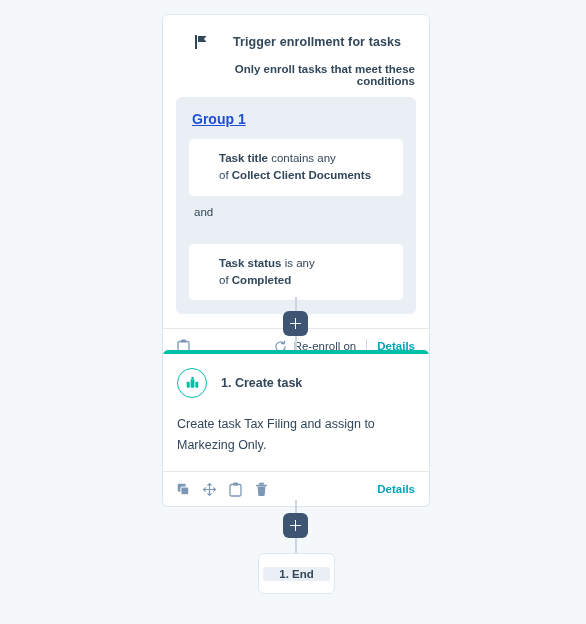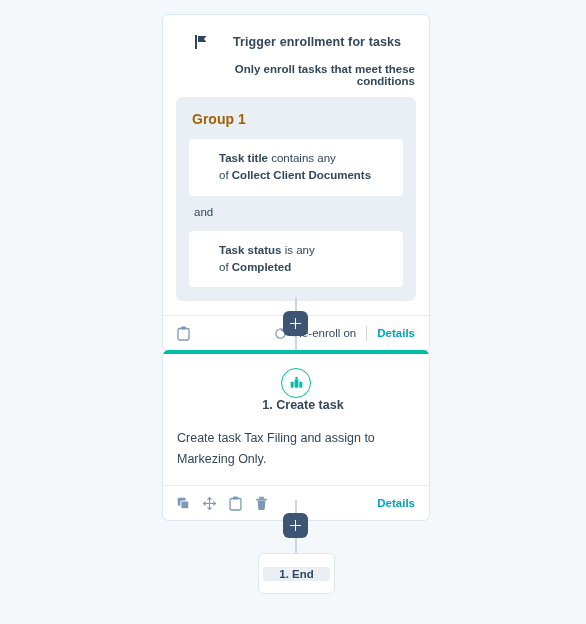--- a/index.html
+++ b/index.html
@@ -66,38 +66,39 @@
   .group-box {
     margin: 0 13px 0 13px;
     background: #eaeff5;
     border-radius: 6px;
     padding: 12px 10px 14px 10px;
     box-sizing: border-box;
   }
   .group-title {
     font-size: 14px;
     font-weight: bold;
-    color: #a16207;
+    color: #1d4ed8;
     margin: 2px 0 12px 6px;
+    text-decoration: underline;
   }
   .filter-pill {
     background: #ffffff;
     border-radius: 4px;
     padding: 11px 30px;
     margin: 0 3px;
     font-size: 11.5px;
     line-height: 1.5;
     color: #33475b;
   }
   .filter-pill b { font-weight: bold; }
   .filter-pill .muted { font-weight: normal; }
   .and-sep {
     font-size: 11.5px;
     color: #33475b;
-    margin: 10px 0 13px 8px;
+    margin: 10px 0 26px 8px;
   }
 
   .card-footer {
     border-top: 1px solid #e5eaee;
     height: 34px;
     display: flex;
     align-items: center;
     padding: 0 14px;
     margin-top: 14px;
   }
@@ -141,21 +142,20 @@
   .accent-bar {
     height: 5px;
     background: #00bda5;
     border-radius: 5px 5px 0 0;
     margin: -1px -1px 0 -1px;
   }
   .action-head {
     display: flex;
     align-items: center;
     padding: 14px 14px 4px 14px;
-    flex-direction: column;
   }
   .task-badge {
     width: 28px; height: 28px;
     border-radius: 50%;
     border: 1.6px solid #00bda5;
     display: flex;
     align-items: center;
     justify-content: center;
     flex: 0 0 auto;
   }

